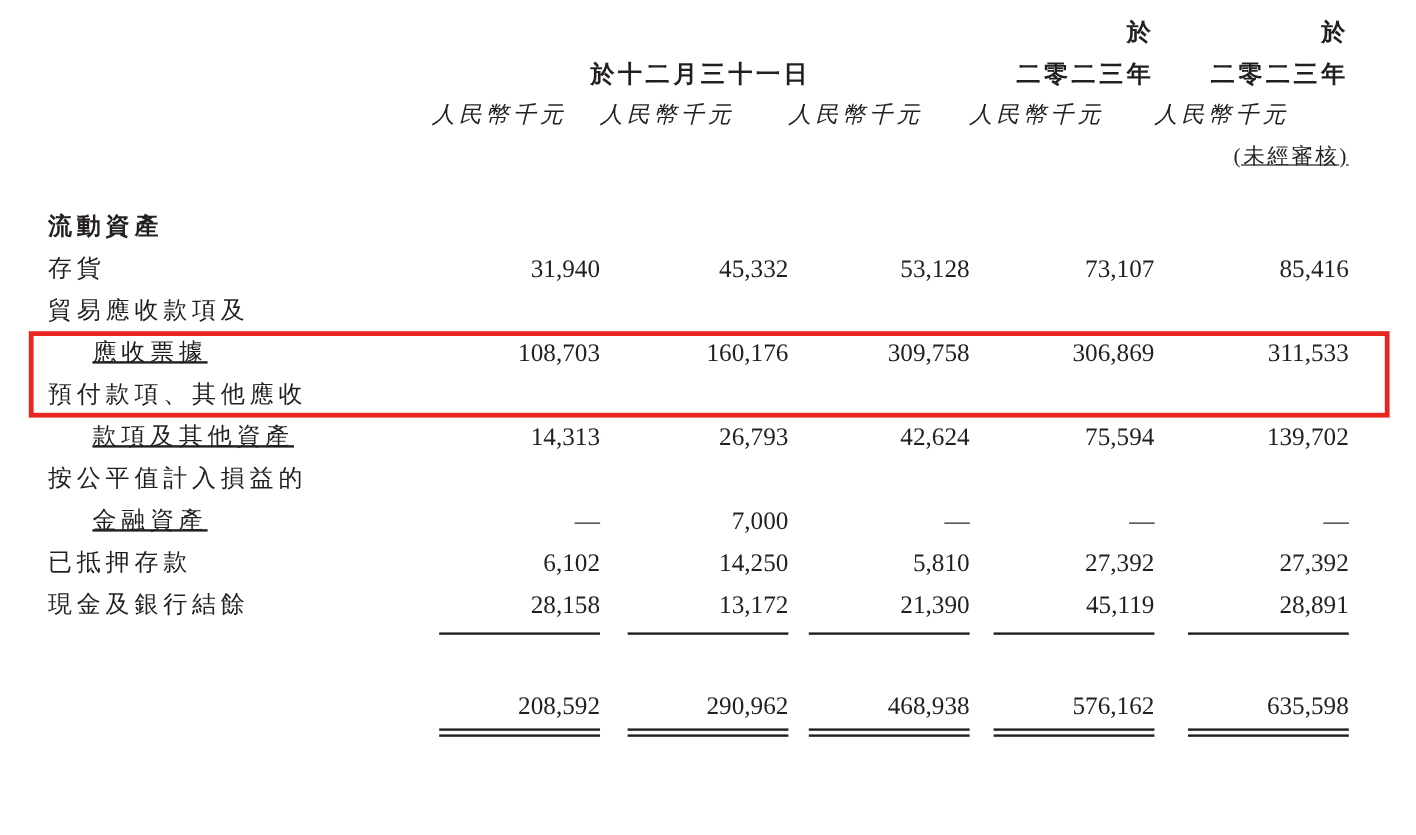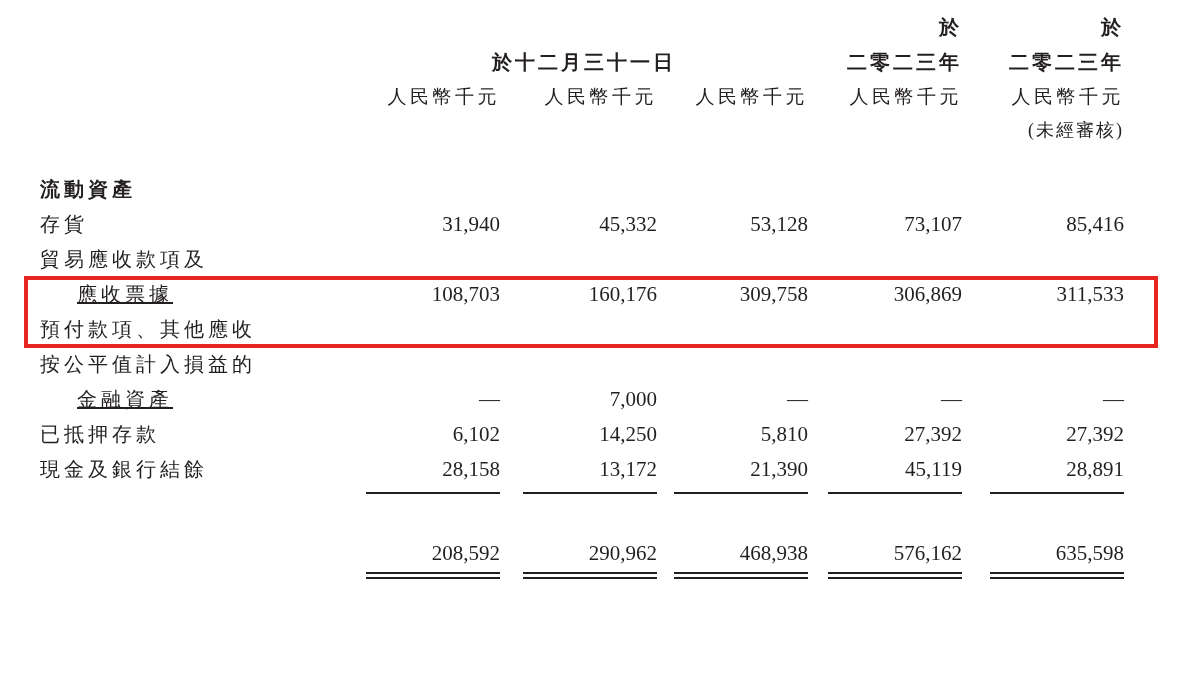--- a/index.html
+++ b/index.html
@@ -26,34 +26,34 @@
   col.c4 { width: 154px; }
   col.c5 { width: 162px; }
 
   td { vertical-align: bottom; line-height: 1.05; }
 
   
   tr.h-r1 td { height: 36px; }
   tr.h-r2 td { height: 35px; }
   tr.h-r3 td { height: 34px; }
   tr.h-r4 td { height: 34px; }
-  tr.h-r5 td { height: 33px; }
+  tr.h-r5 td { height: 33px; text-decoration: underline; }
 
   .hb {
     font-weight: bold;
     font-size: 20px;
     letter-spacing: 3px;
     text-align: right;
     white-space: nowrap;
   }
   .hc { text-align: center; }
   .unit {
+    font-style: italic;
     font-size: 19px;
     letter-spacing: 3.5px;
-    text-align: right;
     white-space: nowrap;
   }
   .unaud {
     font-size: 18px;
     letter-spacing: 2px;
     text-align: right;
     white-space: nowrap;
   }
 
   
@@ -168,20 +168,28 @@
   </tr>
 
   <tr class="row">
     <td class="lbl">預付款項、其他應收</td>
     <td></td>
         <td></td>
         <td></td>
         <td></td>
         <td></td>
   </tr>
+  <tr class="row">
+    <td class="lbl cont">款項及其他資產</td>
+    <td class="num">14,313</td>
+    <td class="num">26,793</td>
+    <td class="num">42,624</td>
+    <td class="num">75,594</td>
+    <td class="num">139,702</td>
+  </tr>
 
   <tr class="row">
     <td class="lbl">按公平值計入損益的</td>
     <td></td>
         <td></td>
         <td></td>
         <td></td>
         <td></td>
   </tr>
   <tr class="row">

